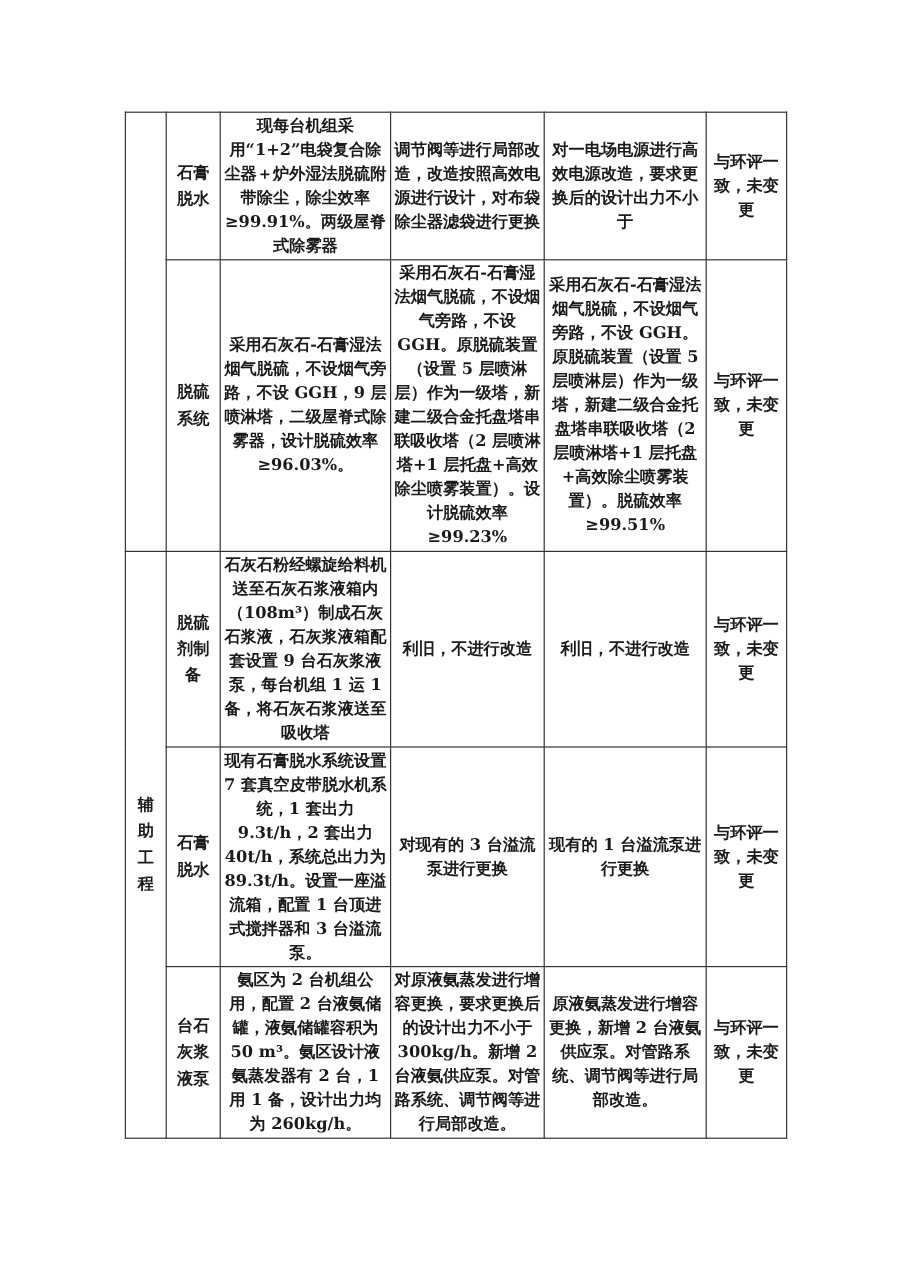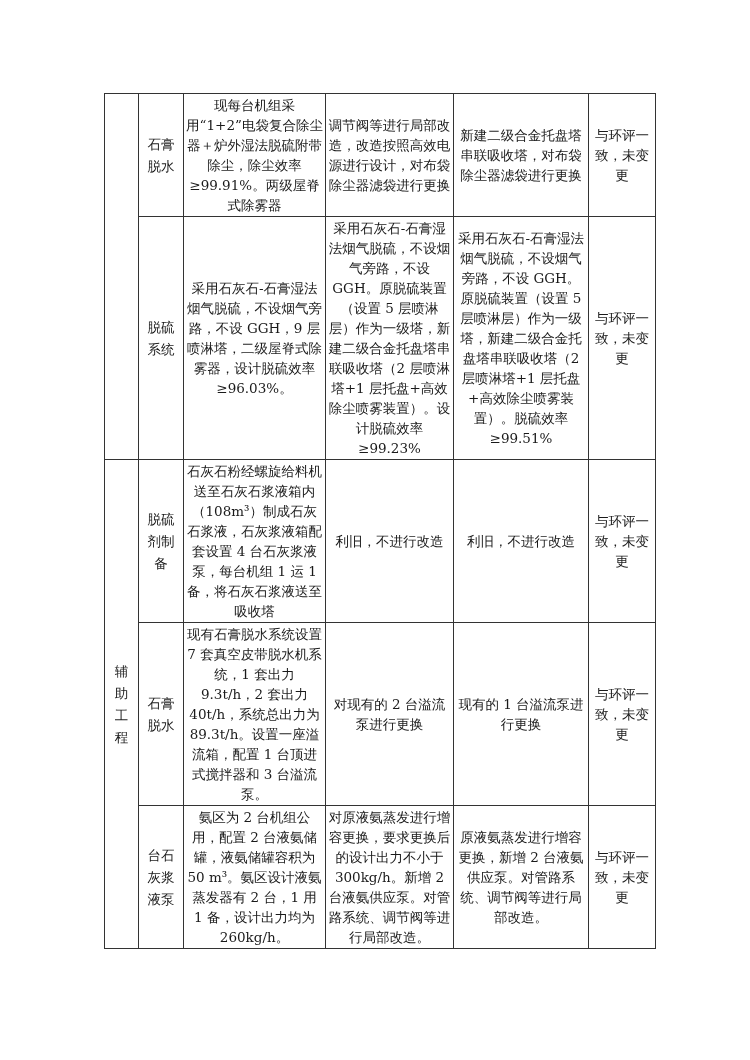--- a/index.html
+++ b/index.html
@@ -25,20 +25,21 @@
     font-size: 13.5px;
     line-height: 20px;
     color: #1a1a1a;
   }
   table.cmp td {
     border: 1px solid #333333;
     text-align: center;
     vertical-align: middle;
     padding: 1px 2px;
     word-break: break-word;
+    font-weight: bold;
   }
   td.group-cell { padding: 0; }
   .vertical-label {
     display: inline-block;
     width: 1em;
     word-break: break-all;
     line-height: 22px;
     letter-spacing: 0;
   }
   tr.r1 { height: 114px; }
@@ -59,42 +60,42 @@
       <col style="width:128px">
       <col style="width:135px">
       <col style="width:67px">
     </colgroup>
     <tbody>
       <tr class="r1">
         <td rowspan="2" class="group-cell"></td>
         <td><span class="vertical-label" style="width:2em">石膏脱水</span></td>
         <td>现每台机组采用“1+2”电袋复合除尘器＋炉外湿法脱硫附带除尘，除尘效率≥99.91%。两级屋脊式除雾器</td>
         <td>调节阀等进行局部改造，改造按照高效电源进行设计，对布袋除尘器滤袋进行更换</td>
-        <td>新建二级合金托盘塔串联吸收塔，对布袋除尘器滤袋进行更换</td>
+        <td>对一电场电源进行高效电源改造，要求更换后的设计出力不小于</td>
         <td>与环评一致，未变更</td>
       </tr>
       <tr class="r2">
         <td><span class="vertical-label" style="width:2em">脱硫系统</span></td>
         <td>采用石灰石-石膏湿法烟气脱硫，不设烟气旁路，不设 GGH，9 层喷淋塔，二级屋脊式除雾器，设计脱硫效率≥96.03%。</td>
         <td>采用石灰石-石膏湿法烟气脱硫，不设烟气旁路，不设 GGH。原脱硫装置（设置 5 层喷淋层）作为一级塔，新建二级合金托盘塔串联吸收塔（2 层喷淋塔+1 层托盘+高效除尘喷雾装置）。设计脱硫效率≥99.23%</td>
         <td>采用石灰石-石膏湿法烟气脱硫，不设烟气旁路，不设 GGH。原脱硫装置（设置 5 层喷淋层）作为一级塔，新建二级合金托盘塔串联吸收塔（2 层喷淋塔+1 层托盘+高效除尘喷雾装置）。脱硫效率≥99.51%</td>
         <td>与环评一致，未变更</td>
       </tr>
       <tr class="r3">
         <td rowspan="3" class="group-cell"><span class="vertical-label">辅助工程</span></td>
         <td><span class="vertical-label" style="width:2em">脱硫剂制备</span></td>
-        <td>石灰石粉经螺旋给料机送至石灰石浆液箱内（108m³）制成石灰石浆液，石灰浆液箱配套设置 4 台石灰浆液泵，每台机组 1 运 1 备，将石灰石浆液送至吸收塔</td>
+        <td>石灰石粉经螺旋给料机送至石灰石浆液箱内（108m³）制成石灰石浆液，石灰浆液箱配套设置 9 台石灰浆液泵，每台机组 1 运 1 备，将石灰石浆液送至吸收塔</td>
         <td>利旧，不进行改造</td>
         <td>利旧，不进行改造</td>
         <td>与环评一致，未变更</td>
       </tr>
       <tr class="r4">
         <td><span class="vertical-label" style="width:2em">石膏脱水</span></td>
         <td>现有石膏脱水系统设置 7 套真空皮带脱水机系统，1 套出力 9.3t/h，2 套出力 40t/h，系统总出力为 89.3t/h。设置一座溢流箱，配置 1 台顶进式搅拌器和 3 台溢流泵。</td>
-        <td>对现有的 2 台溢流泵进行更换</td>
+        <td>对现有的 3 台溢流泵进行更换</td>
         <td>现有的 1 台溢流泵进行更换</td>
         <td>与环评一致，未变更</td>
       </tr>
       <tr class="r5">
         <td><span class="vertical-label" style="width:2em">台石灰浆液泵</span></td>
         <td>氨区为 2 台机组公用，配置 2 台液氨储罐，液氨储罐容积为 50 m³。氨区设计液氨蒸发器有 2 台，1 用 1 备，设计出力均为 260kg/h。</td>
         <td>对原液氨蒸发进行增容更换，要求更换后的设计出力不小于 300kg/h。新增 2 台液氨供应泵。对管路系统、调节阀等进行局部改造。</td>
         <td>原液氨蒸发进行增容更换，新增 2 台液氨供应泵。对管路系统、调节阀等进行局部改造。</td>
         <td>与环评一致，未变更</td>
       </tr>

